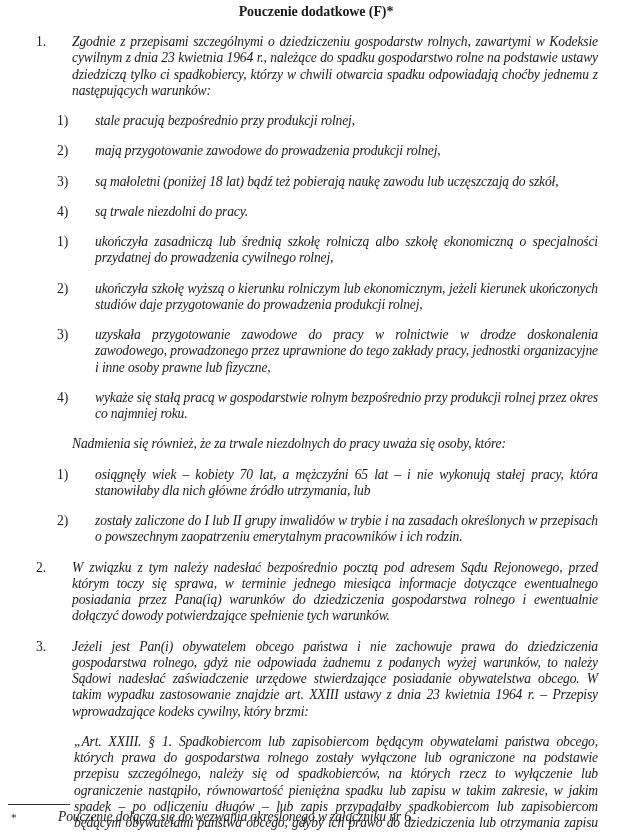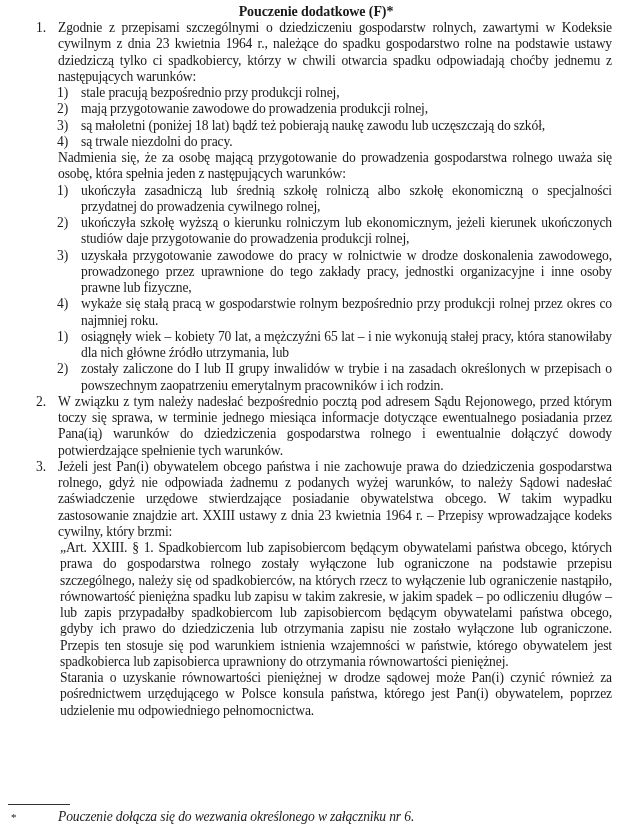--- a/index.html
+++ b/index.html
@@ -44,23 +44,24 @@
     position: relative;
     padding-left: 58px;
     padding-right: 20px;
   }
   .sec-num {
     position: absolute;
     left: 36px;
     top: 0;
   }
   p {
-    margin: 0;
+    margin: 14px;
     text-align: justify;
     letter-spacing: -0.15px;
+    font-style: italic;
   }
   .indent2 {
     padding-left: 2px;
   }
   .sub {
     position: relative;
     padding-left: 23px;
   }
   .sub-num {
     position: absolute;
@@ -121,39 +122,39 @@
       </div>
       <div class="sub">
         <span class="sub-num">3)</span>
         <p>są małoletni (poniżej 18 lat) bądź też pobierają naukę zawodu lub uczęszczają do szkół,</p>
       </div>
       <div class="sub">
         <span class="sub-num">4)</span>
         <p>są trwale niezdolni do pracy.</p>
       </div>
 
-      <p>Nadmienia się, że za osobę mającą przygotowanie do prowadzenia gospodarstwa rolnego uważa się osobę, która spełnia jeden z następujących warunków:</p>
 
       <div class="sub">
         <span class="sub-num">1)</span>
         <p>ukończyła zasadniczą lub średnią szkołę rolniczą albo szkołę ekonomiczną o specjalności przydatnej do prowadzenia cywilnego rolnej,</p>
       </div>
       <div class="sub">
         <span class="sub-num">2)</span>
         <p>ukończyła szkołę wyższą o kierunku rolniczym lub ekonomicznym, jeżeli kierunek ukończonych studiów daje przygotowanie do prowadzenia produkcji rolnej,</p>
       </div>
       <div class="sub">
         <span class="sub-num">3)</span>
         <p>uzyskała przygotowanie zawodowe do pracy w rolnictwie w drodze doskonalenia zawodowego, prowadzonego przez uprawnione do tego zakłady pracy, jednostki organizacyjne i inne osoby prawne lub fizyczne,</p>
       </div>
       <div class="sub">
         <span class="sub-num">4)</span>
         <p>wykaże się stałą pracą w gospodarstwie rolnym bezpośrednio przy produkcji rolnej przez okres co najmniej roku.</p>
       </div>
 
+      <p>Nadmienia się również, że za trwale niezdolnych do pracy uważa się osoby, które:</p>
 
       <div class="sub">
         <span class="sub-num">1)</span>
         <p>osiągnęły wiek – kobiety 70 lat, a mężczyźni 65 lat – i nie wykonują stałej pracy, która stanowiłaby dla nich główne źródło utrzymania, lub</p>
       </div>
       <div class="sub">
         <span class="sub-num">2)</span>
         <p>zostały zaliczone do I lub II grupy inwalidów w trybie i na zasadach określonych w przepisach o powszechnym zaopatrzeniu emerytalnym pracowników i ich rodzin.</p>
       </div>
 

